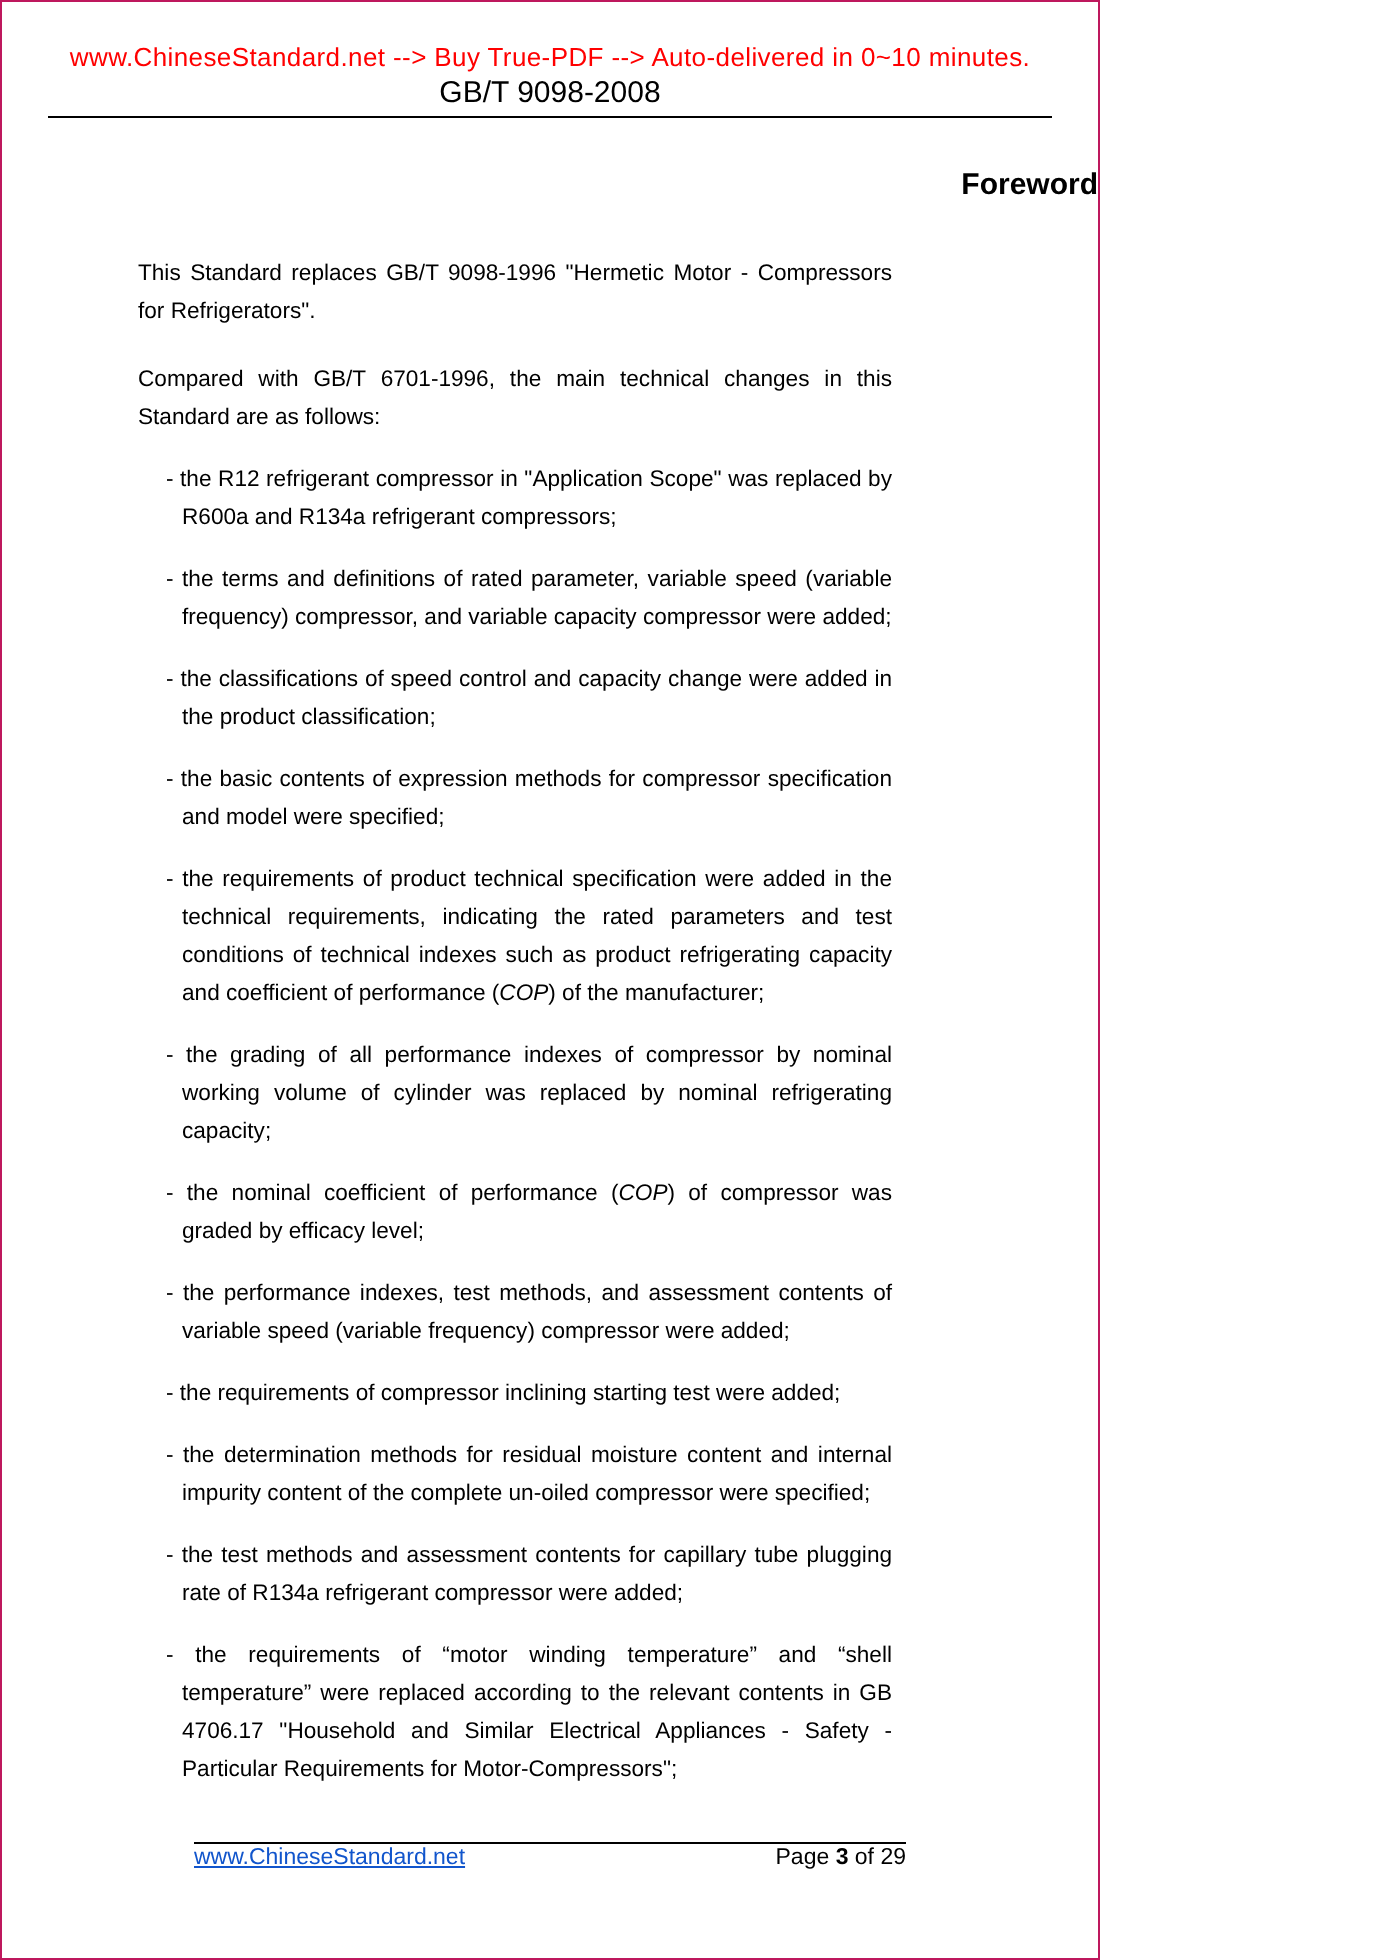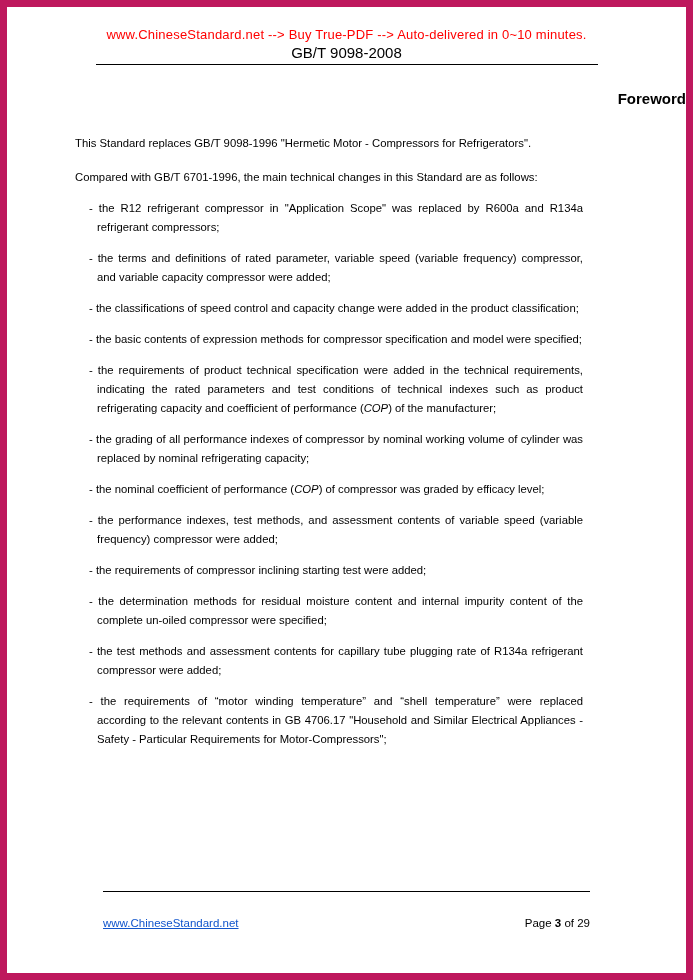--- a/index.html
+++ b/index.html
@@ -8,23 +8,23 @@
   }
   * { margin: 0; padding: 0; box-sizing: border-box; }
   html, body { margin: 0; background: #ffffff; }
   body {
     width: 693px; height: 980px;
     font-family: "Liberation Sans", sans-serif;
     color: #000;
   }
   .page {
     position: relative;
-    width: 693px; height: 980px;
+    width: 550px; height: 980px;
     background: #ffffff;
-    border: 7px solid #be185d;
+    border: 1px solid #be185d;
     overflow: hidden;
   }
   .banner {
     margin-top: 20px;
     text-align: center;
     color: var(--banner-red);
     font-size: 13px;
     letter-spacing: 0.2px;
     cursor: pointer;
   }
@@ -59,21 +59,21 @@
   .bullet {
     margin-top: 12px;
     padding-left: 22px;
     text-indent: -8px;
   }
   .bullet::before { content: "-\00a0"; }
   .footer {
     position: absolute;
     left: 96px; right: 96px; bottom: 44px;
     border-top: 1px solid #000;
-    padding-top: 25px;
+    padding-top: 1px;
     display: flex;
     justify-content: space-between;
     align-items: baseline;
   }
   .footer-link {
     font-family: "Liberation Sans", sans-serif;
     font-size: 11.5px;
     color: var(--link-blue);
     text-decoration: underline;
     cursor: pointer;

